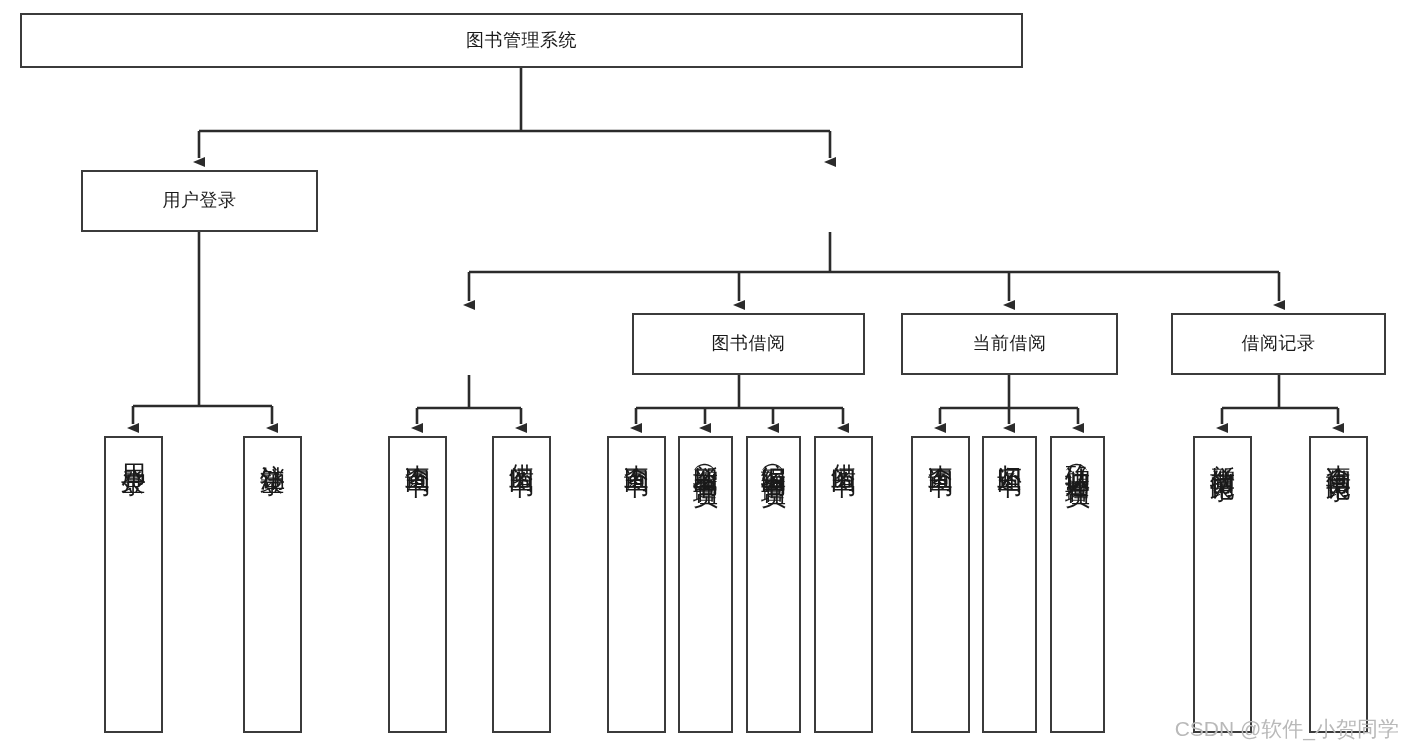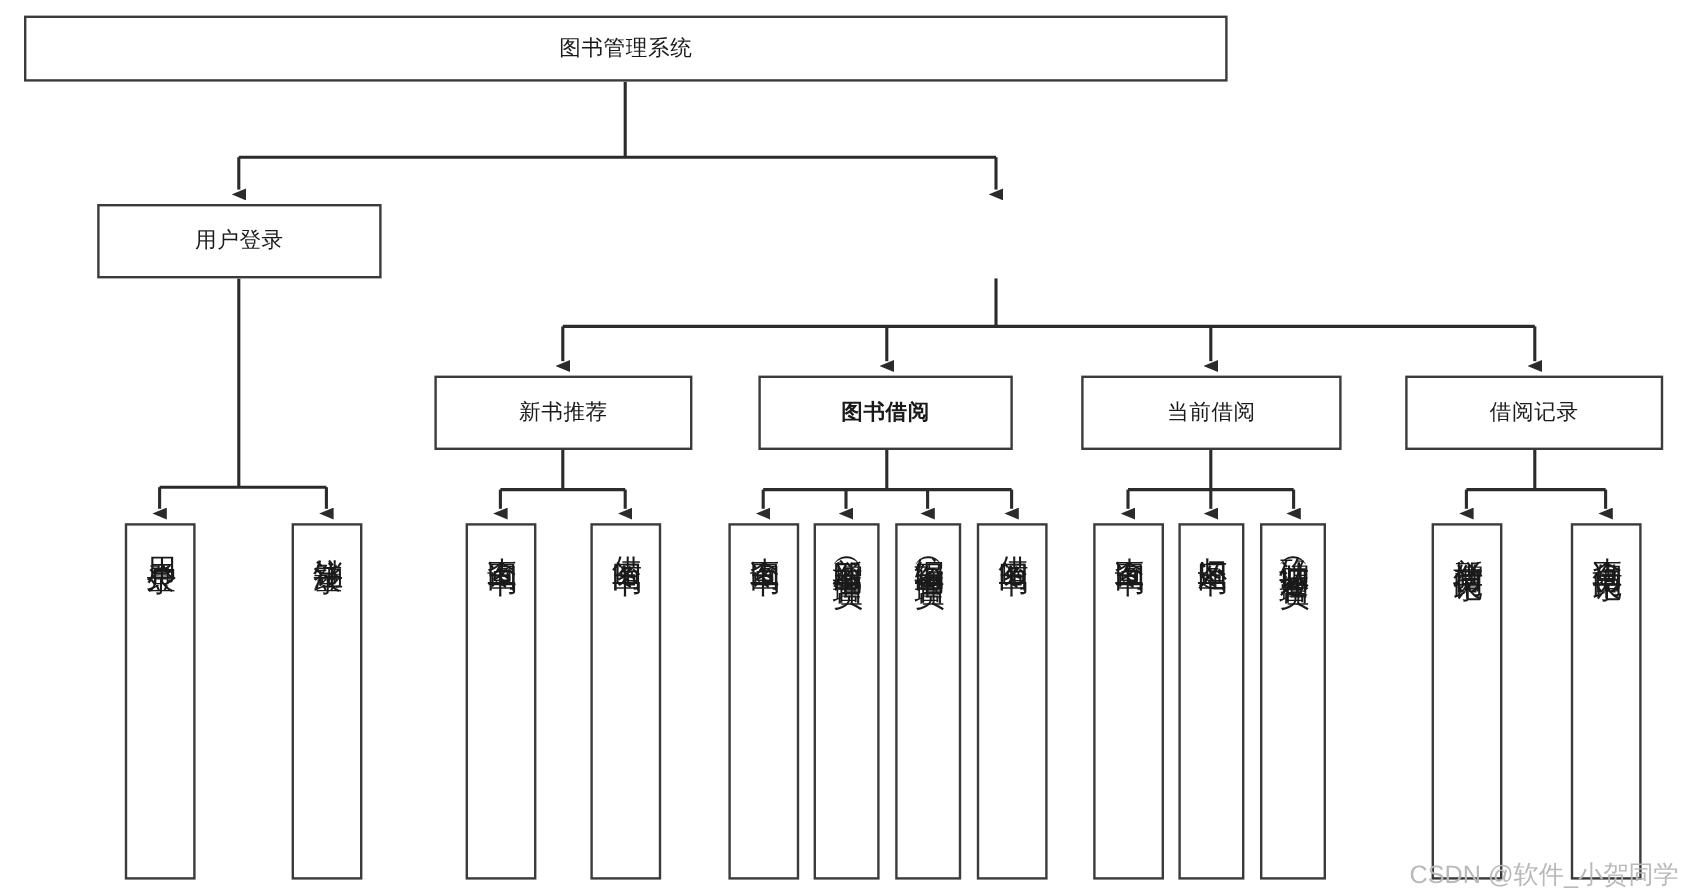--- a/index.html
+++ b/index.html
@@ -127,24 +127,21 @@
   </svg>
 
   <div class="node h" style="left:20px; top:13px; width:1003px; height:55px;">
     <span class="lbl">图书管理系统</span>
   </div>
 
   <div class="node h" style="left:81px; top:170px; width:237px; height:62px;">
     <span class="lbl">用户登录</span>
   </div>
 
-  <div class="node h" style="left:362px; top:313px; width:215px; height:62px;">
-    <span class="lbl">新书推荐</span>
-  </div>
-  <div class="node h" style="left:632px; top:313px; width:212px; height:62px;font-weight:bold;">
+  <div class="node h" style="left:632px; top:313px; width:233px; height:62px;">
     <span class="lbl">图书借阅</span>
   </div>
   <div class="node h" style="left:901px; top:313px; width:217px; height:62px;">
     <span class="lbl">当前借阅</span>
   </div>
   <div class="node h" style="left:1171px; top:313px; width:215px; height:62px;">
     <span class="lbl">借阅记录</span>
   </div>
 
   <div class="node v" style="left:104px; top:436px; width:59px; height:297px;">

